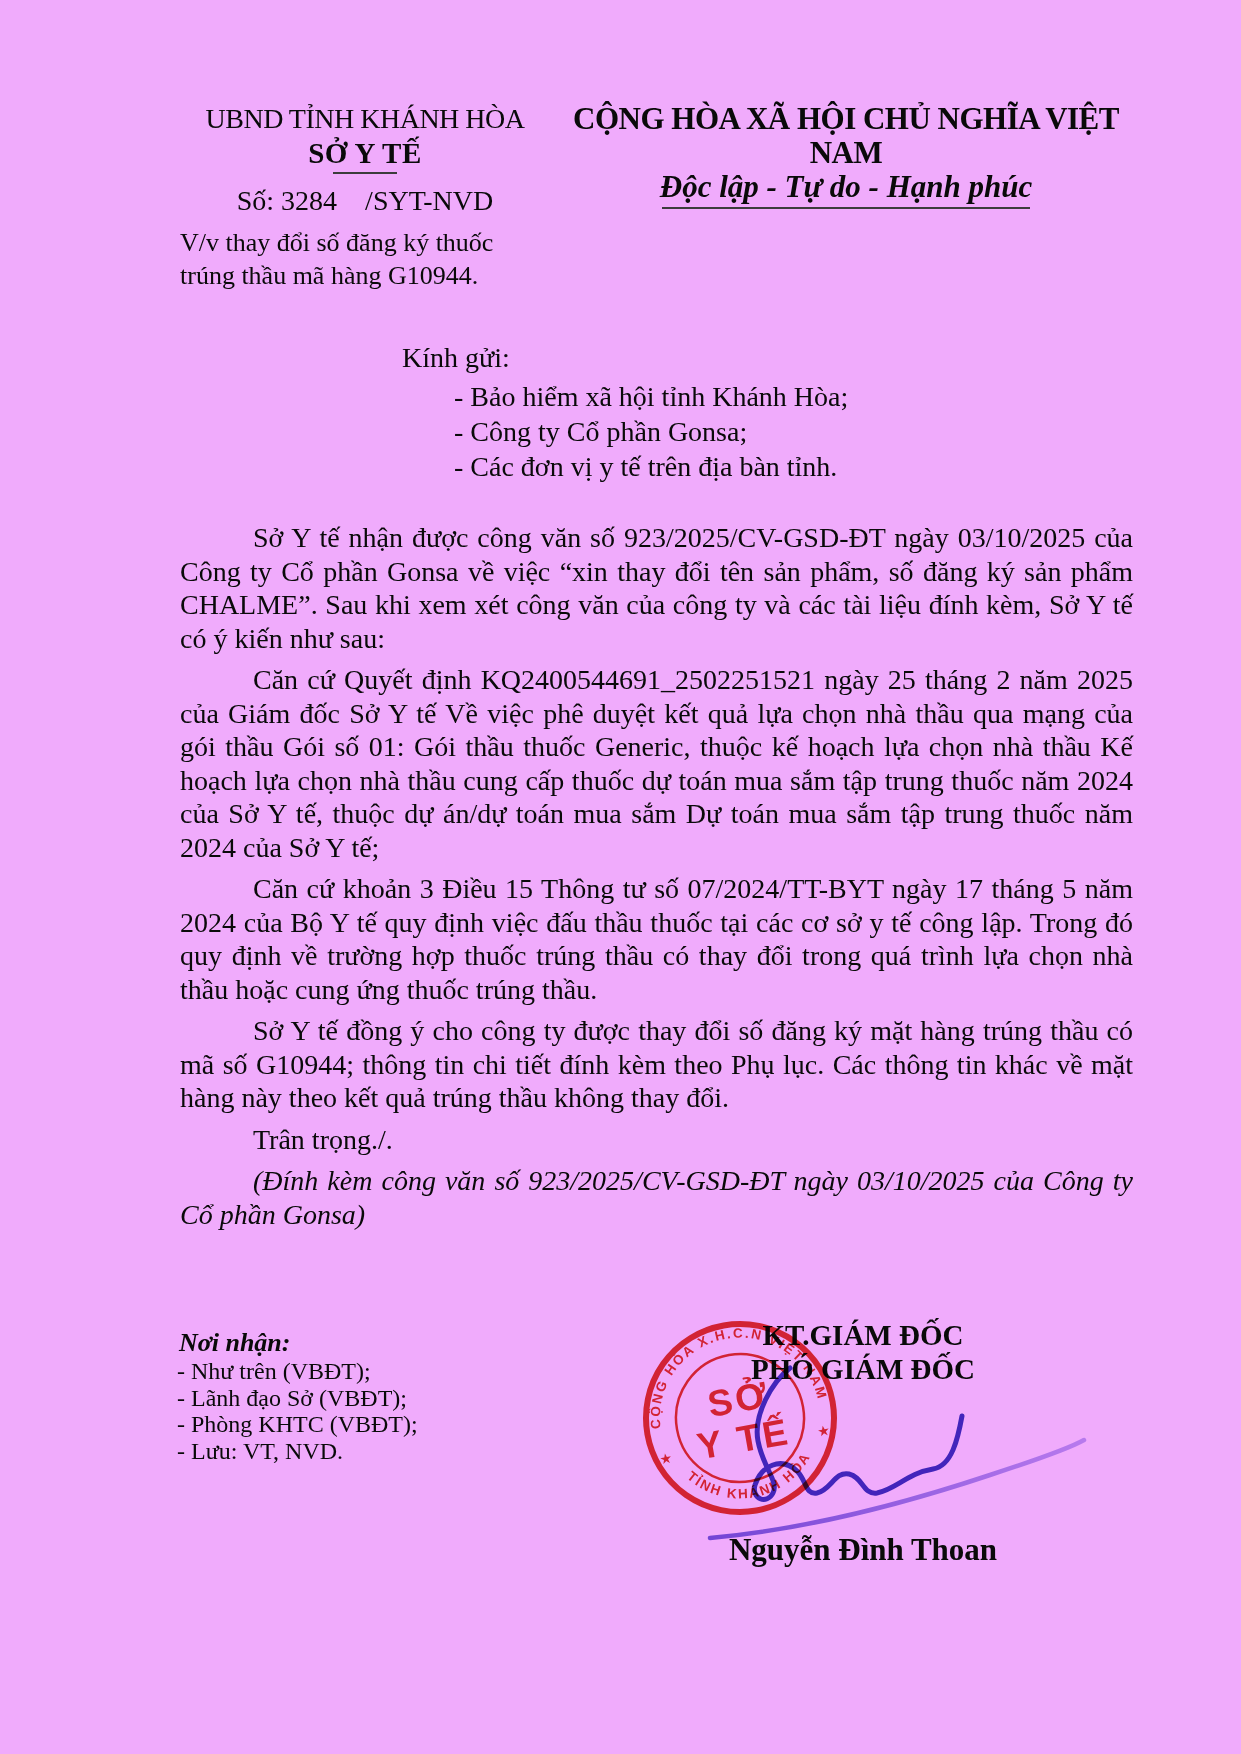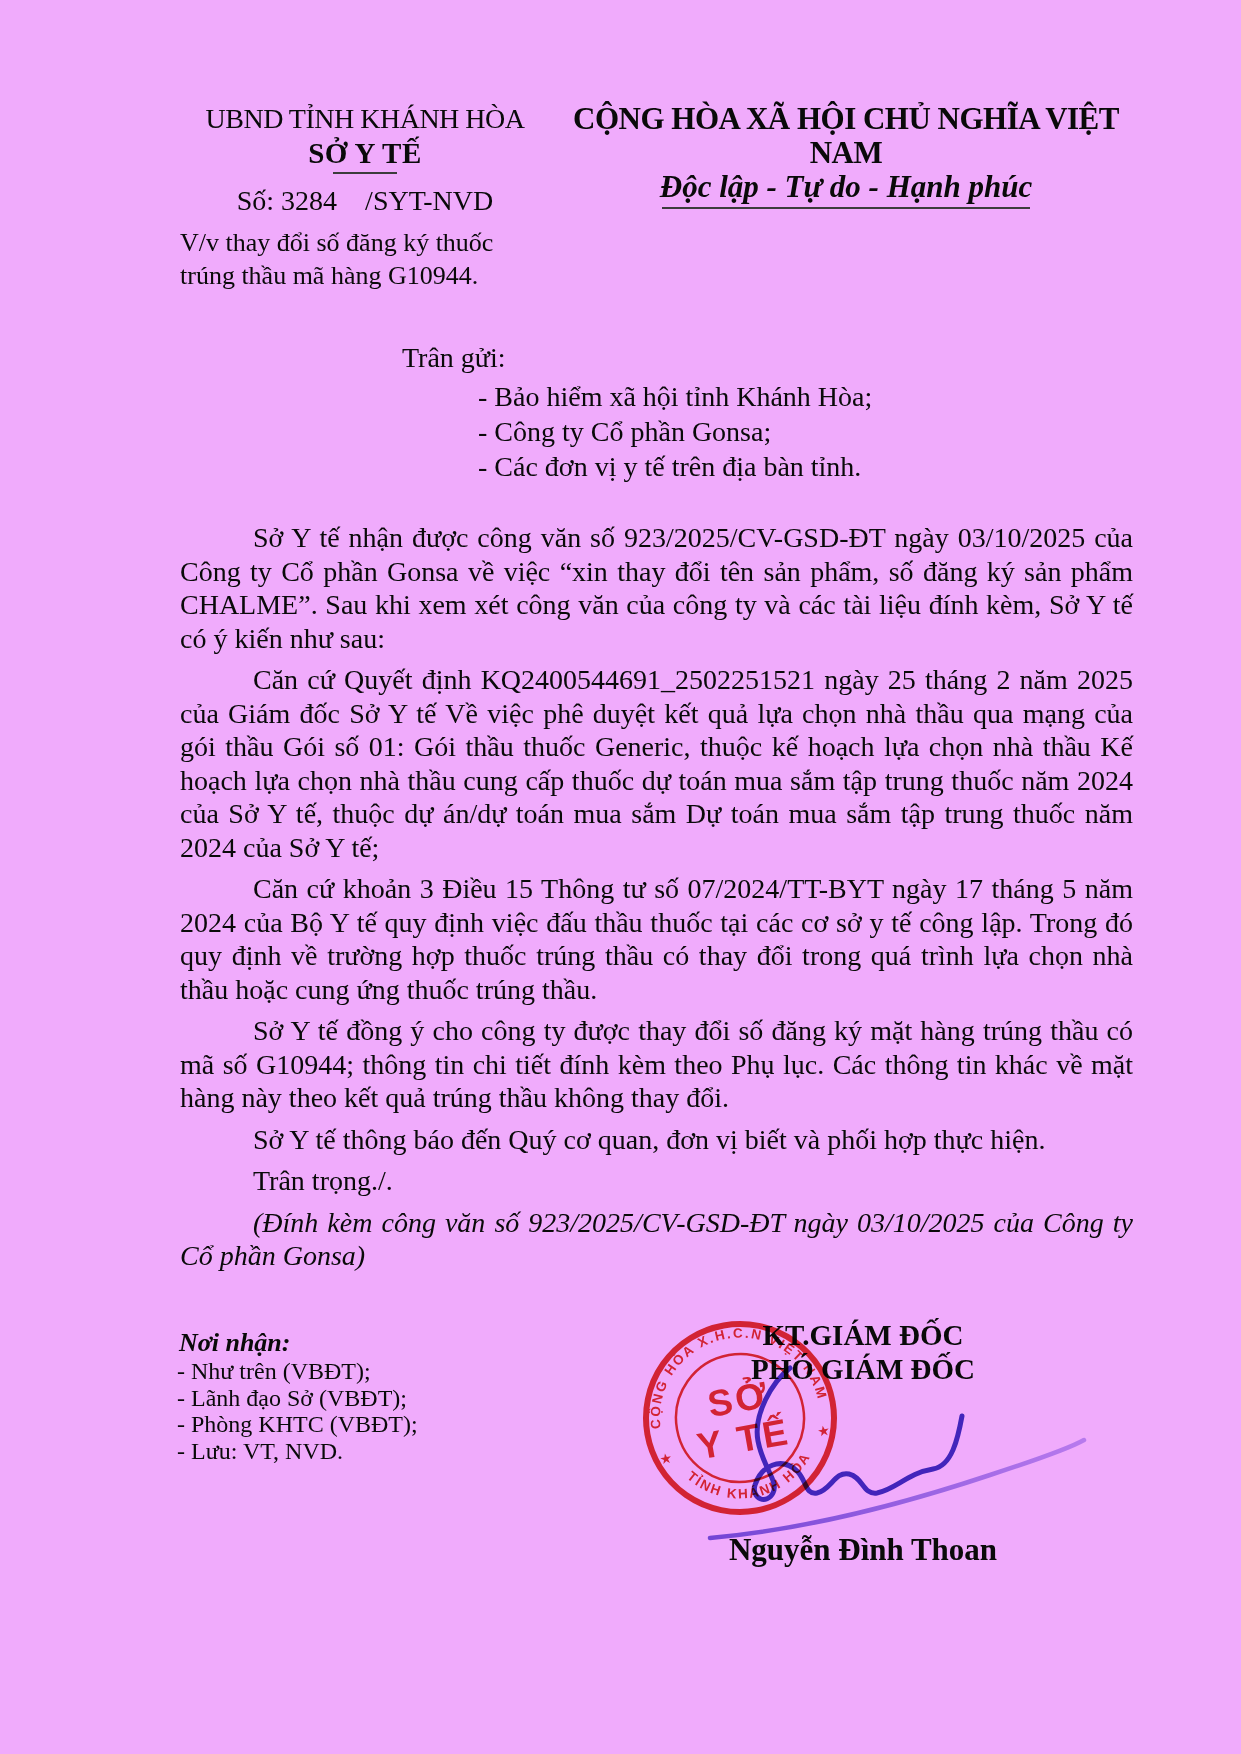--- a/index.html
+++ b/index.html
@@ -18,21 +18,21 @@
   .subject{position:absolute;left:180px;top:226px;width:360px;font-size:26px;line-height:33px;text-align:left;}
   
   .hdr-right{position:absolute;left:555px;top:102px;width:582px;text-align:center;}
   .motto1{font-size:31px;line-height:34px;font-weight:bold;letter-spacing:-0.5px;}
   .motto2{font-size:31px;line-height:34px;font-weight:bold;font-style:italic;}
   .motto-underline{width:368px;height:2px;background:#3c3c3c;margin:3px auto 0;}
   .date-line{font-size:28px;font-style:italic;margin-top:12px;}
   .date-fill{font-style:normal;position:relative;top:-7px;font-size:26px;}
   
   .kinhgui{position:absolute;left:402px;top:342px;font-size:28px;}
-  .recipients{position:absolute;left:478px;top:379px;font-size:28px;line-height:35px;}
+  .recipients{position:absolute;left:454px;top:379px;font-size:28px;line-height:35px;}
   
   .letter-body{position:absolute;left:180px;top:521px;width:953px;font-size:28px;line-height:33.5px;text-align:justify;}
   .letter-body p{margin:0 0 8px 0;text-indent:73px;}
   .letter-body p.attach{font-style:italic;}
   
   .noinhan{position:absolute;left:179px;top:1328px;font-size:26px;font-weight:bold;font-style:italic;}
   .noinhan-items{position:absolute;left:177px;top:1358px;font-size:24px;line-height:26.5px;}
   
   .sig-titles{position:absolute;left:663px;top:1318px;width:400px;text-align:center;font-weight:bold;font-size:29px;line-height:34px;}
   .sig-name{position:absolute;left:663px;top:1532px;width:400px;text-align:center;font-weight:bold;font-size:31px;}
@@ -57,33 +57,32 @@
     <div>V/v thay đổi số đăng ký thuốc</div>
     <div>trúng thầu mã hàng G10944.</div>
   </div>
 
   <div class="hdr-right">
     <div class="motto1">CỘNG HÒA XÃ HỘI CHỦ NGHĨA VIỆT NAM</div>
     <div class="motto2">Độc lập - Tự do - Hạnh phúc</div>
     <div class="motto-underline"></div>
   </div>
 
-  <div class="kinhgui">Trân gửi:</div>
+  <div class="kinhgui">Kính gửi:</div>
   <div class="recipients">
     <div>- Bảo hiểm xã hội tỉnh Khánh Hòa;</div>
     <div>- Công ty Cổ phần Gonsa;</div>
     <div>- Các đơn vị y tế trên địa bàn tỉnh.</div>
   </div>
 
   <div class="letter-body">
     <p>Sở Y tế nhận được công văn số 923/2025/CV-GSD-ĐT ngày 03/10/2025 của Công ty Cổ phần Gonsa về việc “xin thay đổi tên sản phẩm, số đăng ký sản phẩm CHALME”. Sau khi xem xét công văn của công ty và các tài liệu đính kèm, Sở Y tế có ý kiến như sau:</p>
     <p>Căn cứ Quyết định KQ2400544691_2502251521 ngày 25 tháng 2 năm 2025 của Giám đốc Sở Y tế Về việc phê duyệt kết quả lựa chọn nhà thầu qua mạng của gói thầu Gói số 01: Gói thầu thuốc Generic, thuộc kế hoạch lựa chọn nhà thầu Kế hoạch lựa chọn nhà thầu cung cấp thuốc dự toán mua sắm tập trung thuốc năm 2024 của Sở Y tế, thuộc dự án/dự toán mua sắm Dự toán mua sắm tập trung thuốc năm 2024 của Sở Y tế;</p>
     <p>Căn cứ khoản 3 Điều 15 Thông tư số 07/2024/TT-BYT ngày 17 tháng 5 năm 2024 của Bộ Y tế quy định việc đấu thầu thuốc tại các cơ sở y tế công lập. Trong đó quy định về trường hợp thuốc trúng thầu có thay đổi trong quá trình lựa chọn nhà thầu hoặc cung ứng thuốc trúng thầu.</p>
     <p>Sở Y tế đồng ý cho công ty được thay đổi số đăng ký mặt hàng trúng thầu có mã số G10944; thông tin chi tiết đính kèm theo Phụ lục. Các thông tin khác về mặt hàng này theo kết quả trúng thầu không thay đổi.</p>
-    <p>Sở Y tế thông báo đến Quý cơ quan, đơn vị biết và phối hợp thực hiện.</p>
     <p>Trân trọng./.</p>
     <p class="attach">(Đính kèm công văn số 923/2025/CV-GSD-ĐT ngày 03/10/2025 của Công ty Cổ phần Gonsa)</p>
   </div>
 
   <div class="noinhan">Nơi nhận:</div>
   <div class="noinhan-items">
     <div>- Như trên (VBĐT);</div>
     <div>- Lãnh đạo Sở (VBĐT);</div>
     <div>- Phòng KHTC (VBĐT);</div>
     <div>- Lưu: VT, NVD.</div>

